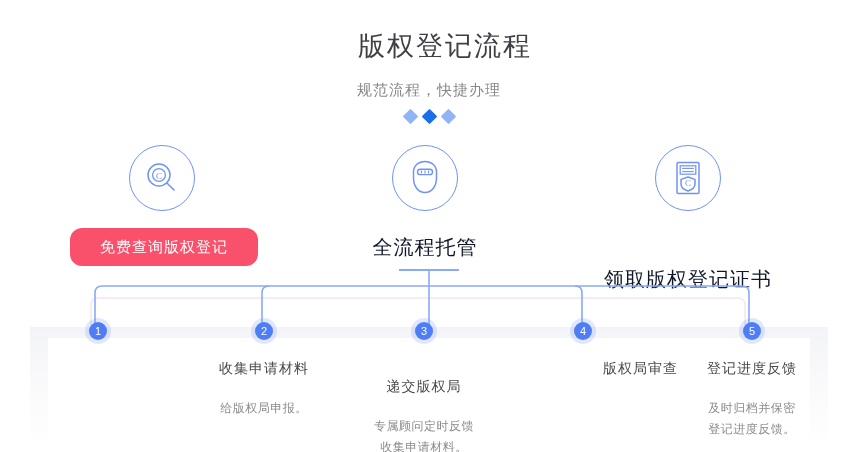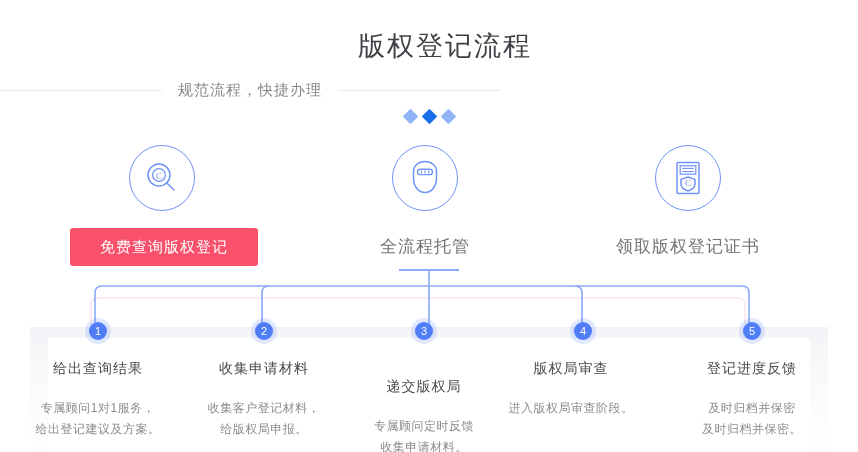--- a/index.html
+++ b/index.html
@@ -51,21 +51,22 @@
     letter-spacing: 2px;
     font-weight: 400;
   }
   .subtitle-row {
     position: absolute;
     left: 0; top: 76px;
     width: 858px;
     height: 28px;
     display: flex;
     align-items: center;
-    justify-content: flex-start;
+    justify-content: flex-end;
+    flex-direction: column;
   }
   .subtitle-rule {
     width: 162px;
     height: 1px;
     background: #eaeaea;
   }
   .subtitle {
     font-size: 15px;
     line-height: 28px;
     color: #888888;
@@ -108,40 +109,40 @@
 
   
   .cta-button {
     position: absolute;
     left: 70px;
     top: 228px;
     width: 188px;
     height: 38px;
     background: #f9506b;
     border: none;
-    border-radius: 3px;
+    border-radius: 12px;
     color: #ffffff;
     font-size: 15px;
     letter-spacing: 1px;
     font-family: "Liberation Sans", "DejaVu Sans", sans-serif;
     cursor: pointer;
     padding: 0;
   }
   .plain-label {
     position: absolute;
     top: 236px;
-    font-size: 17px;
+    font-size: 20px;
     line-height: 22px;
-    color: #737373;
+    color: #0f172a;
     letter-spacing: 1px;
     white-space: nowrap;
     text-align: center;
   }
   #label-2 { left: 330px; width: 190px; }
-  #label-3 { left: 593px; width: 190px; }
+  #label-3 { left: 593px; width: 190px; margin-top: 32px; }
 
   
   .bracket-wrap {
     position: absolute;
     left: 0; top: 262px;
     width: 858px;
     height: 76px;
   }
   .bracket-svg {
     position: absolute;
@@ -256,48 +257,37 @@
       <path d="M582 70 L582 31 Q582 24 575 24" stroke="#8aa9f8" stroke-width="1.6" fill="none"></path>
     </svg>
   </div>
 
   <div class="step-node" id="node-0" style="left: 89px; top: 322px;">1</div>
   <div class="step-node" id="node-1" style="left: 255px; top: 322px;">2</div>
   <div class="step-node" id="node-2" style="left: 415px; top: 322px;">3</div>
   <div class="step-node" id="node-3" style="left: 574px; top: 322px;">4</div>
   <div class="step-node" id="node-4" style="left: 743px; top: 322px;">5</div>
 
-  <div class="step-col" id="col-0" style="left: 3px;">
-    <div class="step-title">给出查询结果</div>
-    <div class="step-desc">
-      <div>专属顾问1对1服务，</div>
-      <div>给出登记建议及方案。</div>
-    </div>
-  </div>
   <div class="step-col" id="col-1" style="left: 169px;">
     <div class="step-title">收集申请材料</div>
     <div class="step-desc">
-      <div>收集客户登记材料，</div>
       <div>给版权局申报。</div>
     </div>
   </div>
   <div class="step-col" id="col-2" style="left: 329px; margin-top: 18px;">
     <div class="step-title">递交版权局</div>
     <div class="step-desc">
       <div>专属顾问定时反馈</div>
       <div>收集申请材料。</div>
     </div>
   </div>
-  <div class="step-col" id="col-3" style="left: 476px;">
+  <div class="step-col" id="col-3" style="left: 488px; text-align: right;">
     <div class="step-title">版权局审查</div>
-    <div class="step-desc">
-      <div>进入版权局审查阶段。</div>
-    </div>
   </div>
   <div class="step-col" id="col-4" style="left: 657px;">
     <div class="step-title">登记进度反馈</div>
     <div class="step-desc">
       <div>及时归档并保密</div>
-      <div>及时归档并保密。</div>
+      <div>登记进度反馈。</div>
     </div>
   </div>
 
 </div>
 
 </body></html>

